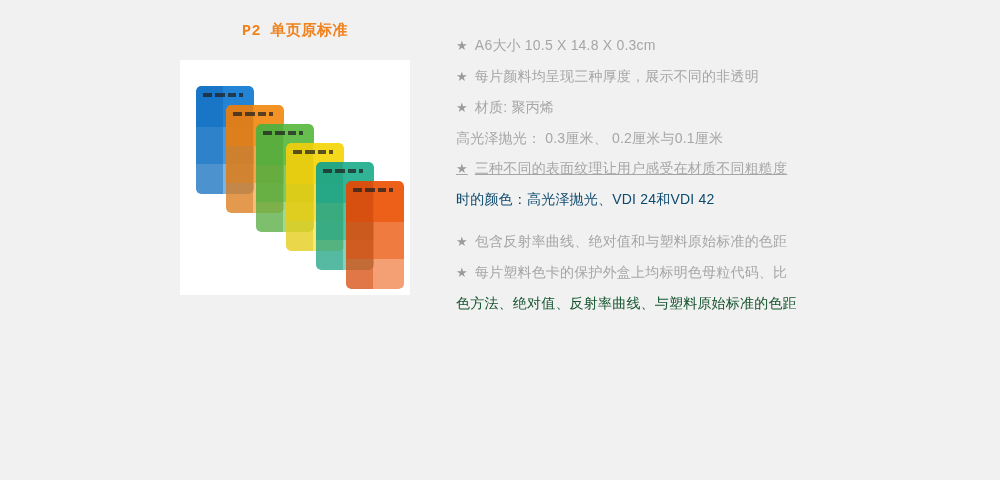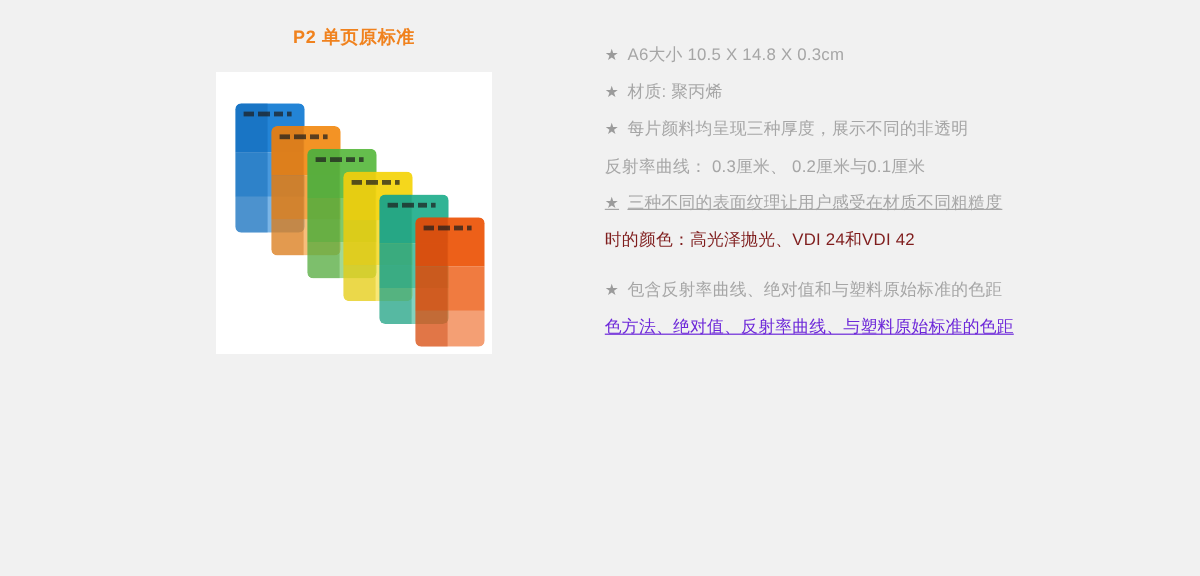--- a/index.html
+++ b/index.html
@@ -27,20 +27,21 @@
   #product-title {
     font-size: 15px;
     font-weight: bold;
     color: #f0821e;
     text-align: center;
     letter-spacing: 0.5px;
     line-height: 20px;
     margin: 0;
     padding: 0;
     white-space: nowrap;
+    font-family: Liberation Mono, monospace;
   }
 
   #product-image-frame {
     position: absolute;
     left: 0px;
     top: 38px;
     width: 230px;
     height: 235px;
     background: #ffffff;
   }
@@ -97,21 +98,21 @@
       linear-gradient(to right,
         #1d1d1d 0 9px, transparent 9px 12px,
         #1d1d1d 12px 22px, transparent 22px 25px,
         #1d1d1d 25px 33px, transparent 33px 36px,
         #1d1d1d 36px 40px);
   }
 
   
   #spec-list {
     position: absolute;
-    left: 504px;
+    left: 456px;
     top: 30px;
     width: 420px;
   }
   .spec-line {
     font-size: 14px;
     line-height: 30px;
     color: #a6a6a6;
     white-space: nowrap;
     letter-spacing: 0.2px;
   }
@@ -187,20 +188,21 @@
             <div class="card-label"></div>
           </div>
         </div>
       </div>
   </div>
 
 </div>
 
 <div id="spec-list">
     <div class="spec-line" style="color: rgb(166, 166, 166);"><span class="star">★</span><span>A6大小 10.5 X 14.8 X 0.3cm</span></div>
+    <div class="spec-line" style="color: rgb(166, 166, 166);"><span class="star">★</span><span>每片颜料均呈现三种厚度，展示不同的非透明</span></div>
     <div class="spec-line" style="color: rgb(166, 166, 166);"><span class="star">★</span><span>材质: 聚丙烯</span></div>
-    <div class="spec-line" style="color: rgb(166, 166, 166);"><span class="star">★</span><span>每片颜料均呈现三种厚度，展示不同的非透明</span></div>
-    <div class="spec-line cont" style="color: rgb(166, 166, 166);"><span>反射率曲线： 0.3厘米、 0.2厘米与0.1厘米</span></div>
+    <div class="spec-line cont" style="color: rgb(166, 166, 166);"><span>高光泽抛光： 0.3厘米、 0.2厘米与0.1厘米</span></div>
     <div class="spec-line" style="color: rgb(166, 166, 166); text-decoration: underline;"><span class="star">★</span><span>三种不同的表面纹理让用户感受在材质不同粗糙度</span></div>
-    <div class="spec-line cont" style="color: #7f1d1d;"><span>时的颜色：高光泽抛光、VDI 24和VDI 42</span></div>
+    <div class="spec-line cont" style="color: #0c4a6e;"><span>时的颜色：高光泽抛光、VDI 24和VDI 42</span></div>
     <div class="spec-line" style="color: rgb(166, 166, 166); margin-top: 12px;"><span class="star">★</span><span>包含反射率曲线、绝对值和与塑料原始标准的色距</span></div>
-    <div class="spec-line cont" style="color: #6d28d9; text-decoration: underline;"><span>色方法、绝对值、反射率曲线、与塑料原始标准的色距</span></div>
+    <div class="spec-line" style="color: rgb(166, 166, 166);"><span class="star">★</span><span>每片塑料色卡的保护外盒上均标明色母粒代码、比</span></div>
+    <div class="spec-line cont" style="color: #14532d;"><span>色方法、绝对值、反射率曲线、与塑料原始标准的色距</span></div>
   </div>
 
 </body></html>

